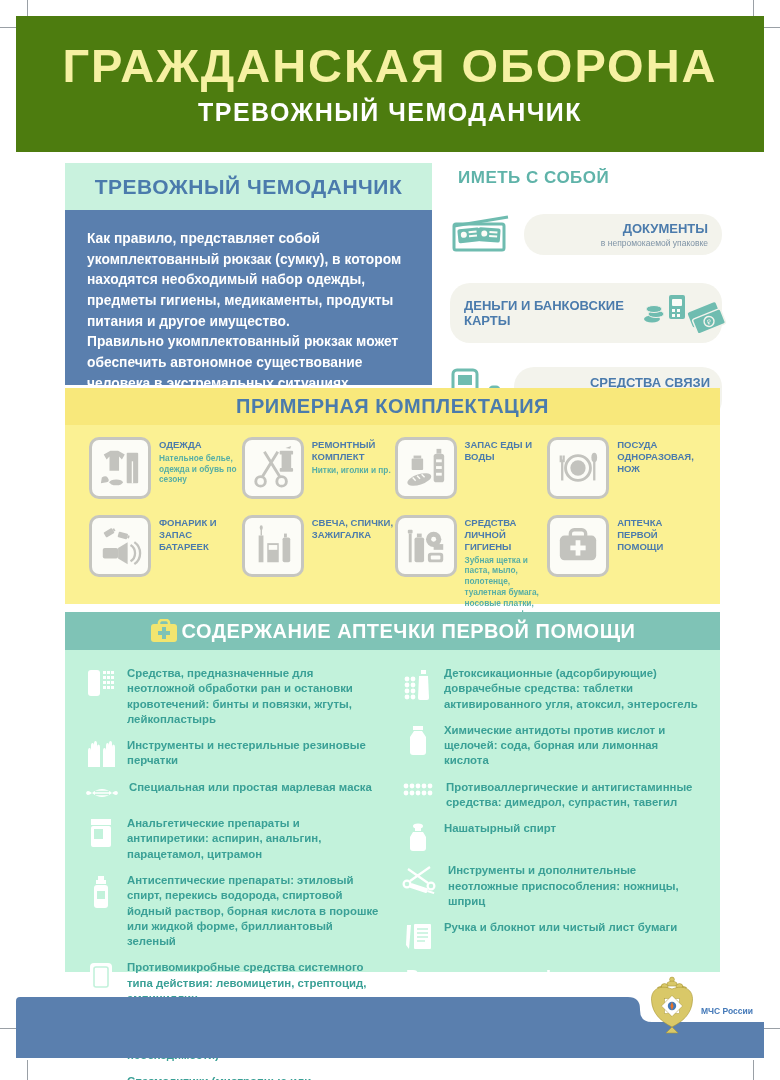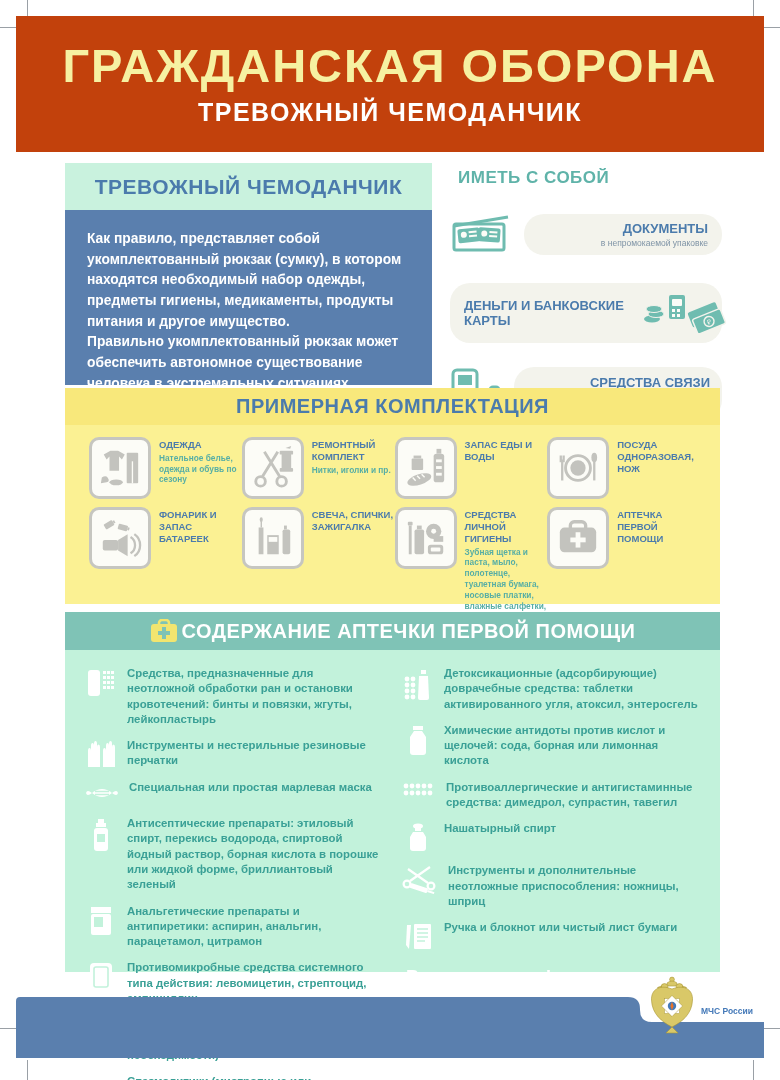--- a/index.html
+++ b/index.html
@@ -5,21 +5,21 @@
   html,body{margin:0;padding:0;}
   body{width:780px;height:1080px;background:#ffffff;font-family:"Liberation Sans",sans-serif;position:relative;overflow:hidden;}
   .poster{position:absolute;inset:0;}
 
   
   .crop{position:absolute;background:#9aa0a6;}
   .crop.v{width:1px;height:20px;}
   .crop.h{height:1px;width:16px;}
 
   
-  .header{position:absolute;left:16px;top:16px;width:748px;height:136px;background:#c2410c;display:flex;flex-direction:column;align-items:center;justify-content:center;}
+  .header{position:absolute;left:16px;top:16px;width:748px;height:136px;background:#4d7c0f;display:flex;flex-direction:column;align-items:center;justify-content:center;}
   .header .title{color:#f6f1a2;font-weight:bold;font-size:47px;letter-spacing:2px;line-height:1.05;}
   .header .subtitle{color:#ffffff;font-weight:bold;font-size:25px;letter-spacing:1.5px;margin-top:8px;}
 
   
   .intro-head{position:absolute;left:65px;top:163px;width:367px;height:47px;background:#c9f2de;display:flex;align-items:center;justify-content:center;}
   .intro-head span{color:#4b7bac;font-weight:bold;font-size:21px;letter-spacing:0.5px;}
   .intro-body{position:absolute;left:65px;top:210px;width:367px;height:175px;background:#5a7fae;box-sizing:border-box;padding:19px 22px;}
   .intro-body p{margin:0;color:#ffffff;font-size:13.8px;line-height:1.5;font-weight:600;}
 
   
@@ -34,21 +34,21 @@
   .row2{margin-top:27px;}
   .row2 .pill{width:100%;padding:10px 8px 10px 14px;display:flex;align-items:center;justify-content:center;}
   .row3{margin-top:24px;}
   .row3 .pill{margin-left:auto;width:208px;padding:8px 12px 8px 8px;text-align:right;}
   .carry-icon{flex:0 0 auto;}
 
   
   .kit{position:absolute;left:65px;top:388px;width:655px;height:216px;background:#fbf193;}
   .kit-band{height:37px;background:#f8e87b;display:flex;align-items:center;justify-content:center;}
   .kit-band span{color:#4b7bac;font-weight:bold;font-size:20px;letter-spacing:0.5px;}
-  .kit-grid{display:grid;grid-template-columns:repeat(4,1fr);padding:12px 20px 0 24px;row-gap:8px;}
+  .kit-grid{display:grid;grid-template-columns:repeat(4,1fr);padding:12px 20px 0 24px;row-gap:16px;}
   .kit-item{display:flex;align-items:flex-start;gap:8px;}
   .kit-box{flex:0 0 auto;width:56px;height:56px;background:#fcfcf7;border:3px solid #c6c6c0;border-radius:10px;display:flex;align-items:center;justify-content:center;}
   .kit-txt{padding-top:2px;}
   .kit-txt .t{color:#4b7bac;font-weight:bold;font-size:9.5px;line-height:1.25;}
   .kit-txt .s{color:#56aea5;font-size:8.3px;line-height:1.3;margin-top:2px;font-weight:600;}
 
   
   .aid-band{position:absolute;left:65px;top:612px;width:655px;height:38px;background:#7fc3b6;display:flex;align-items:center;justify-content:center;gap:4px;}
   .aid-band span{color:#ffffff;font-weight:bold;font-size:20px;letter-spacing:0.5px;}
   .aid-body{position:absolute;left:65px;top:650px;width:655px;height:322px;background:#c2f2db;box-sizing:border-box;padding:16px 14px 0 20px;display:flex;gap:18px;}
@@ -394,39 +394,39 @@
             <path d="M7 12 Q17 4 27 12 Q17 20 7 12 Z" fill="#ffffff"></path>
             <path d="M10 10.5 h14 M10 13.5 h14" stroke="#c2f2db" stroke-width="1.4"></path>
             <path d="M7 12 Q2 8 1 12 Q2 16 7 12 M27 12 Q32 8 33 12 Q32 16 27 12" fill="#ffffff"></path>
           </svg>
         </span>
         <p>Специальная или простая марлевая маска</p>
       </div>
 
       <div class="aid-item">
         <span class="aid-ico">
+          <svg width="26" height="32" viewBox="0 0 26 32" fill="#ffffff">
+            <rect x="3" y="2" width="20" height="6"></rect>
+            <rect x="3" y="9" width="20" height="21" rx="2"></rect>
+            <rect x="6" y="12" width="9" height="10" fill="#c2f2db"></rect>
+          </svg>
+        </span>
+        <p>Анальгетические препараты и антипиретики: аспирин, анальгин, парацетамол, цитрамон</p>
+      </div>
+
+      <div class="aid-item">
+        <span class="aid-ico">
           <svg width="24" height="36" viewBox="0 0 24 36" fill="#ffffff">
             <rect x="9" y="2" width="6" height="4"></rect>
               <rect x="7" y="6" width="10" height="4"></rect>
             <rect x="5" y="11" width="14" height="23" rx="3"></rect>
             <rect x="8" y="17" width="8" height="8" fill="#c2f2db"></rect>
           </svg>
         </span>
         <p>Антисептические препараты: этиловый спирт, перекись водорода, спиртовой йодный раствор, борная кислота в порошке или жидкой форме, бриллиантовый зеленый</p>
-      </div>
-
-      <div class="aid-item">
-        <span class="aid-ico">
-          <svg width="26" height="32" viewBox="0 0 26 32" fill="#ffffff">
-            <rect x="3" y="2" width="20" height="6"></rect>
-            <rect x="3" y="9" width="20" height="21" rx="2"></rect>
-            <rect x="6" y="12" width="9" height="10" fill="#c2f2db"></rect>
-          </svg>
-        </span>
-        <p>Анальгетические препараты и антипиретики: аспирин, анальгин, парацетамол, цитрамон</p>
       </div>
 
       <div class="aid-item">
         <span class="aid-ico">
           <svg width="28" height="32" viewBox="0 0 28 32">
             <rect x="3" y="2" width="22" height="28" rx="4" fill="#ffffff"></rect>
             <rect x="7" y="6" width="14" height="20" rx="2" fill="none" stroke="#c2f2db" stroke-width="1.6"></rect>
           </svg>
         </span>
         <p>Противомикробные средства системного типа действия: левомицетин, стрептоцид, ампициллин</p>

